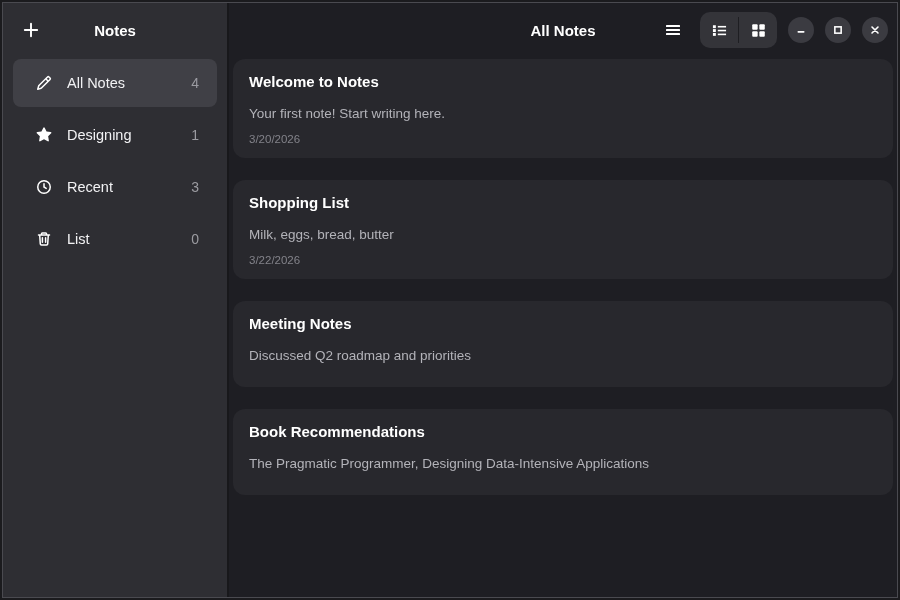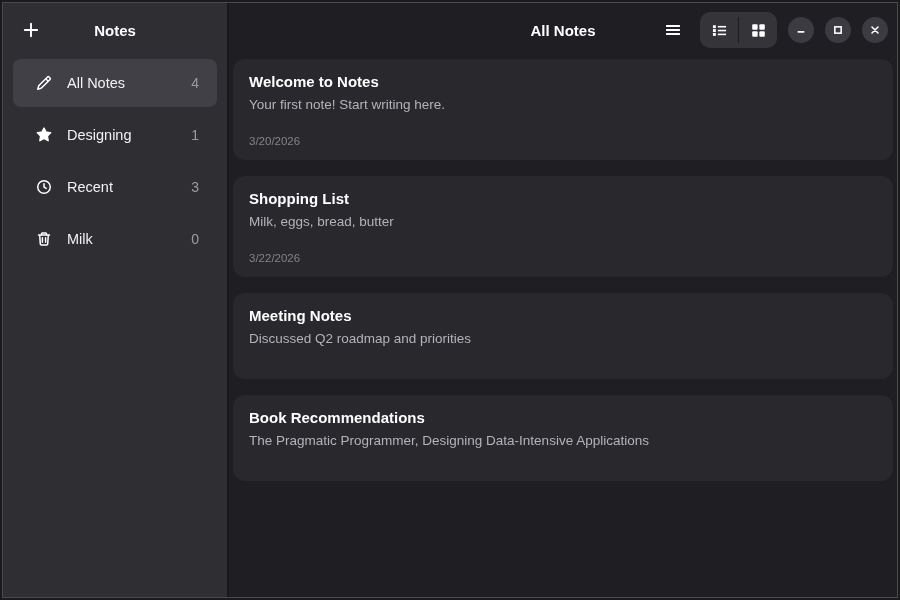--- a/index.html
+++ b/index.html
@@ -156,44 +156,44 @@
     color: #ffffff;
     display: flex; align-items: center; justify-content: center;
     cursor: pointer;
   }
 
   
   .notes-list {
     padding: 2px 4px;
     display: flex;
     flex-direction: column;
-    gap: 16px;
+    gap: 22px;
     overflow: hidden;
   }
   .note-card {
     background: #28282d;
     border-radius: 12px;
     padding: 13px 16px 12px 16px;
     cursor: pointer;
     min-height: 86px;
   }
   .note-title {
     color: #ffffff;
     font-size: 15px;
     font-weight: 700;
     line-height: 19px;
   }
   .note-preview {
-    margin-top: 5px;
+    margin-top: 14px;
     color: #b3b3b9;
     font-size: 13.5px;
     line-height: 17px;
   }
   .note-date {
-    margin-top: 21px;
+    margin-top: 10px;
     color: #83838a;
     font-size: 11.5px;
     line-height: 14px;
   }
   svg { display: block; }
 </style>
 </head>
 <body>
 
 <div class="window">
@@ -245,21 +245,21 @@
 
       <div class="side-item">
         <span class="item-icon">
           <svg width="16" height="16" viewBox="0 0 16 16" fill="none" stroke="currentColor" stroke-width="1.5">
               <path d="M2.5 4h11" stroke-linecap="round"></path>
               <path d="M5.5 4V2.75A.75.75 0 0 1 6.25 2h3.5a.75.75 0 0 1 .75.75V4"></path>
               <path d="M3.7 4l.6 8.9a1.1 1.1 0 0 0 1.1 1.02h5.2a1.1 1.1 0 0 0 1.1-1.02L12.3 4"></path>
               <path d="M6.4 6.8v4.4M9.6 6.8v4.4" stroke-linecap="round"></path>
             </svg>
         </span>
-        <span class="item-label">Milk</span>
+        <span class="item-label">List</span>
         <span class="item-count">0</span>
       </div>
 
     </nav>
   </aside>
 
   <div class="v-divider"></div>
 
   <main class="main">
     <div class="headerbar">

